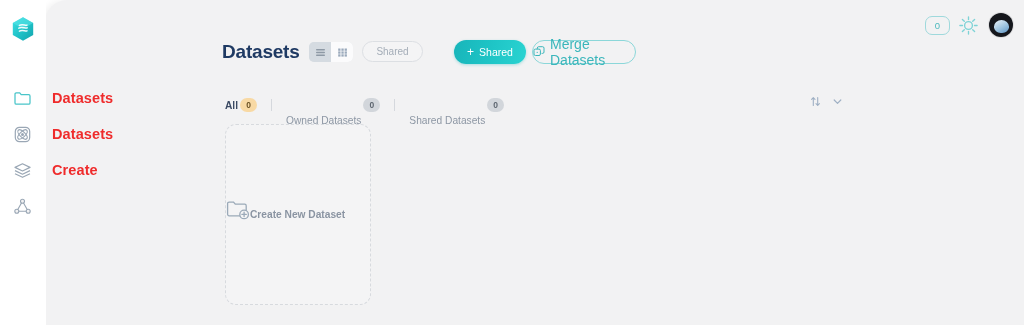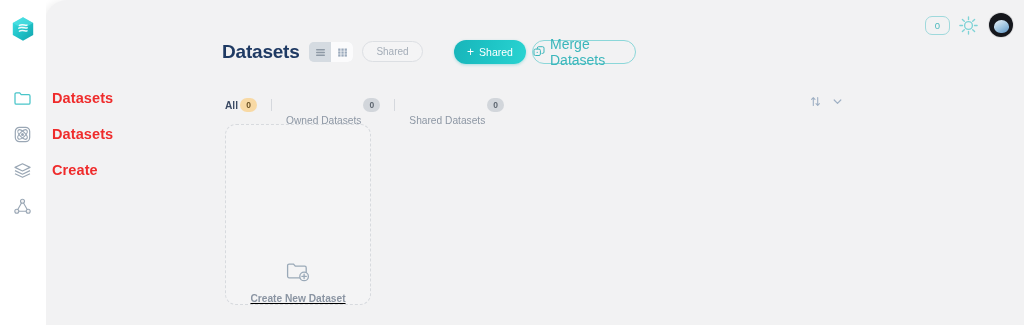--- a/index.html
+++ b/index.html
@@ -278,25 +278,24 @@
     left: 180px;
     top: 124px;
   }
   #create-card {
     width: 146px;
     height: 181px;
     border: 1px dashed #d7dade;
     border-radius: 11px;
     background: #f4f4f5;
     display: flex;
-    flex-direction: column;
-    align-items: center;
-    justify-content: flex-end;
-    cursor: pointer;
-    text-decoration: underline;
+    flex-direction: row;
+    align-items: center;
+    justify-content: flex-start;
+    cursor: pointer;
   }
   #create-card-icon { line-height: 0; margin-bottom: 10px; }
   #create-card-label {
     font-size: 10.2px;
     font-weight: bold;
     color: #8a94a2;
   }
 </style>
 </head>
 <body>

